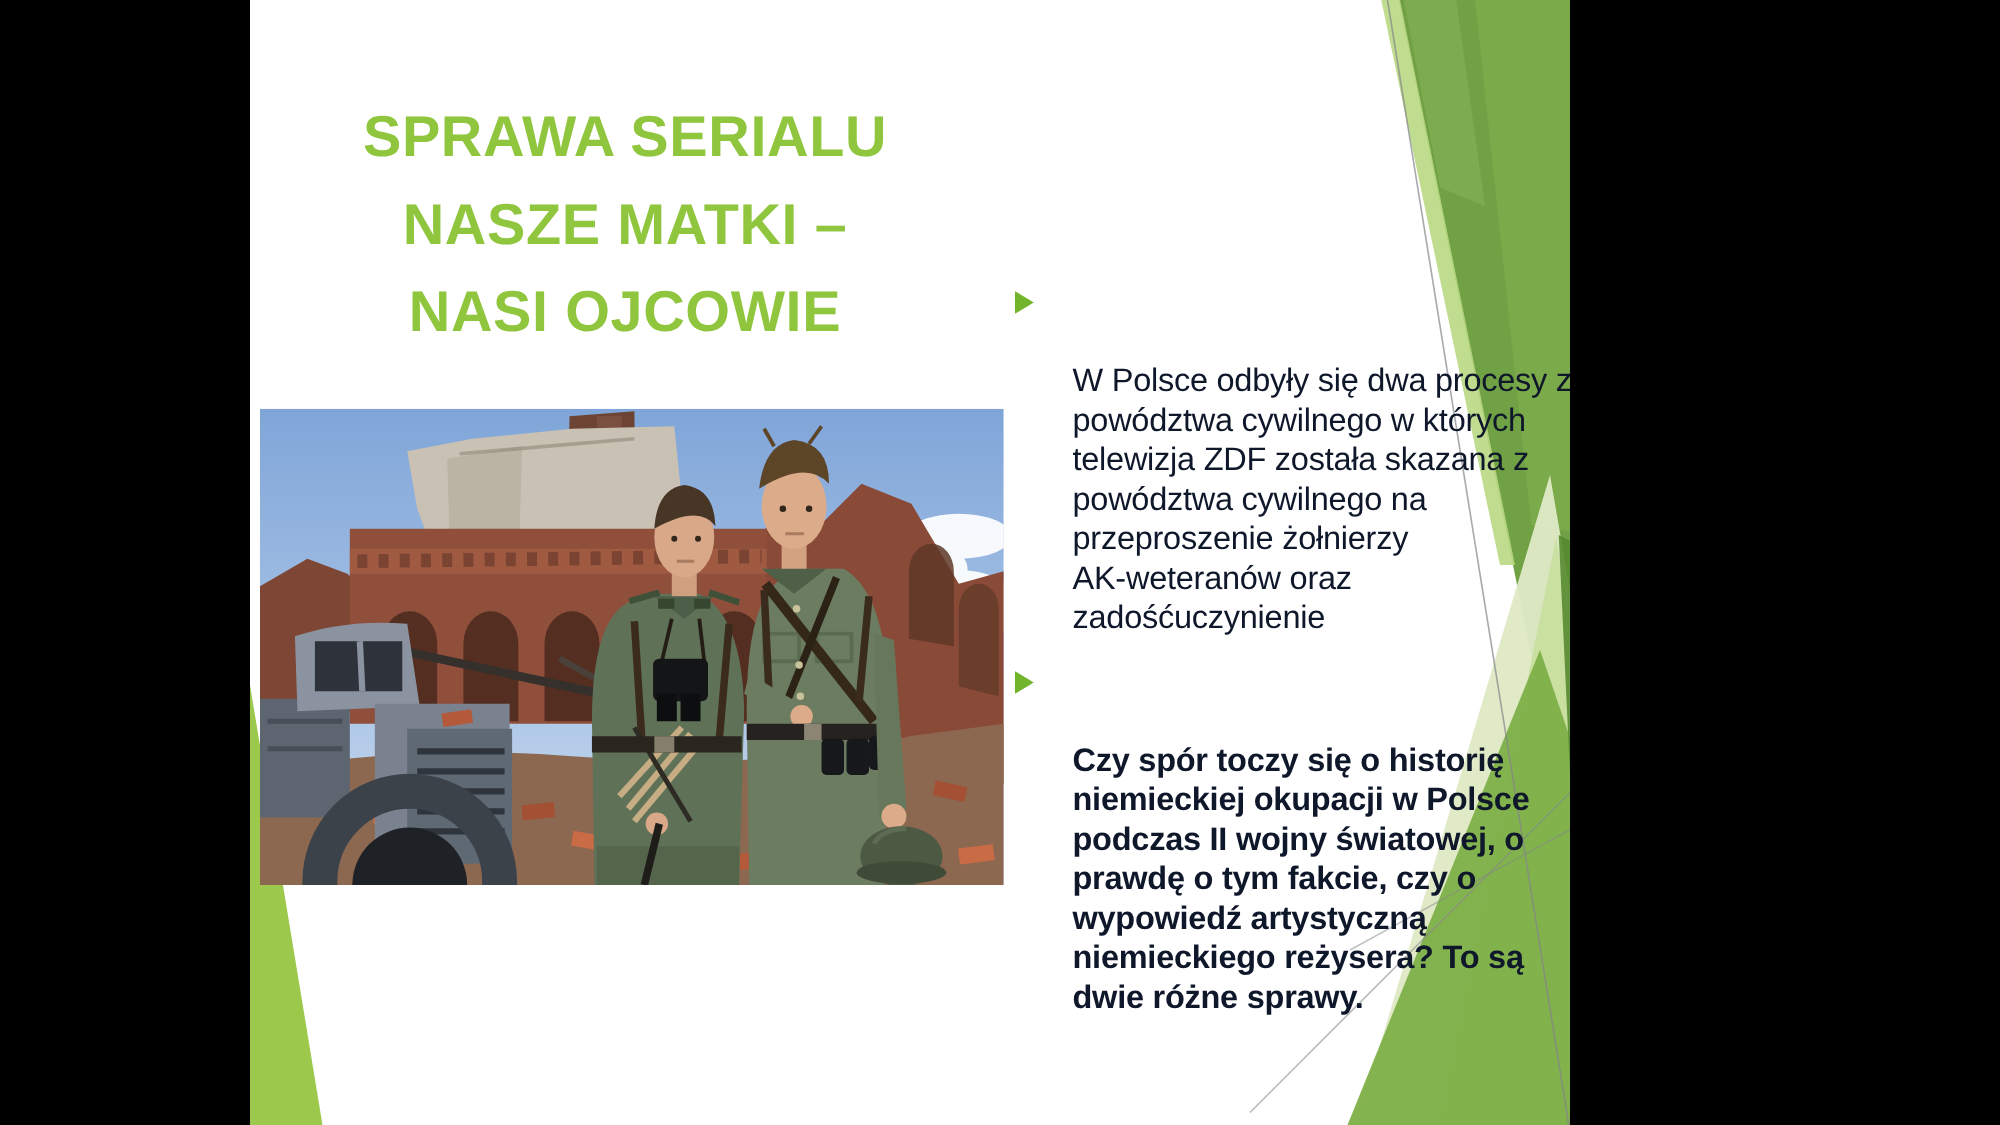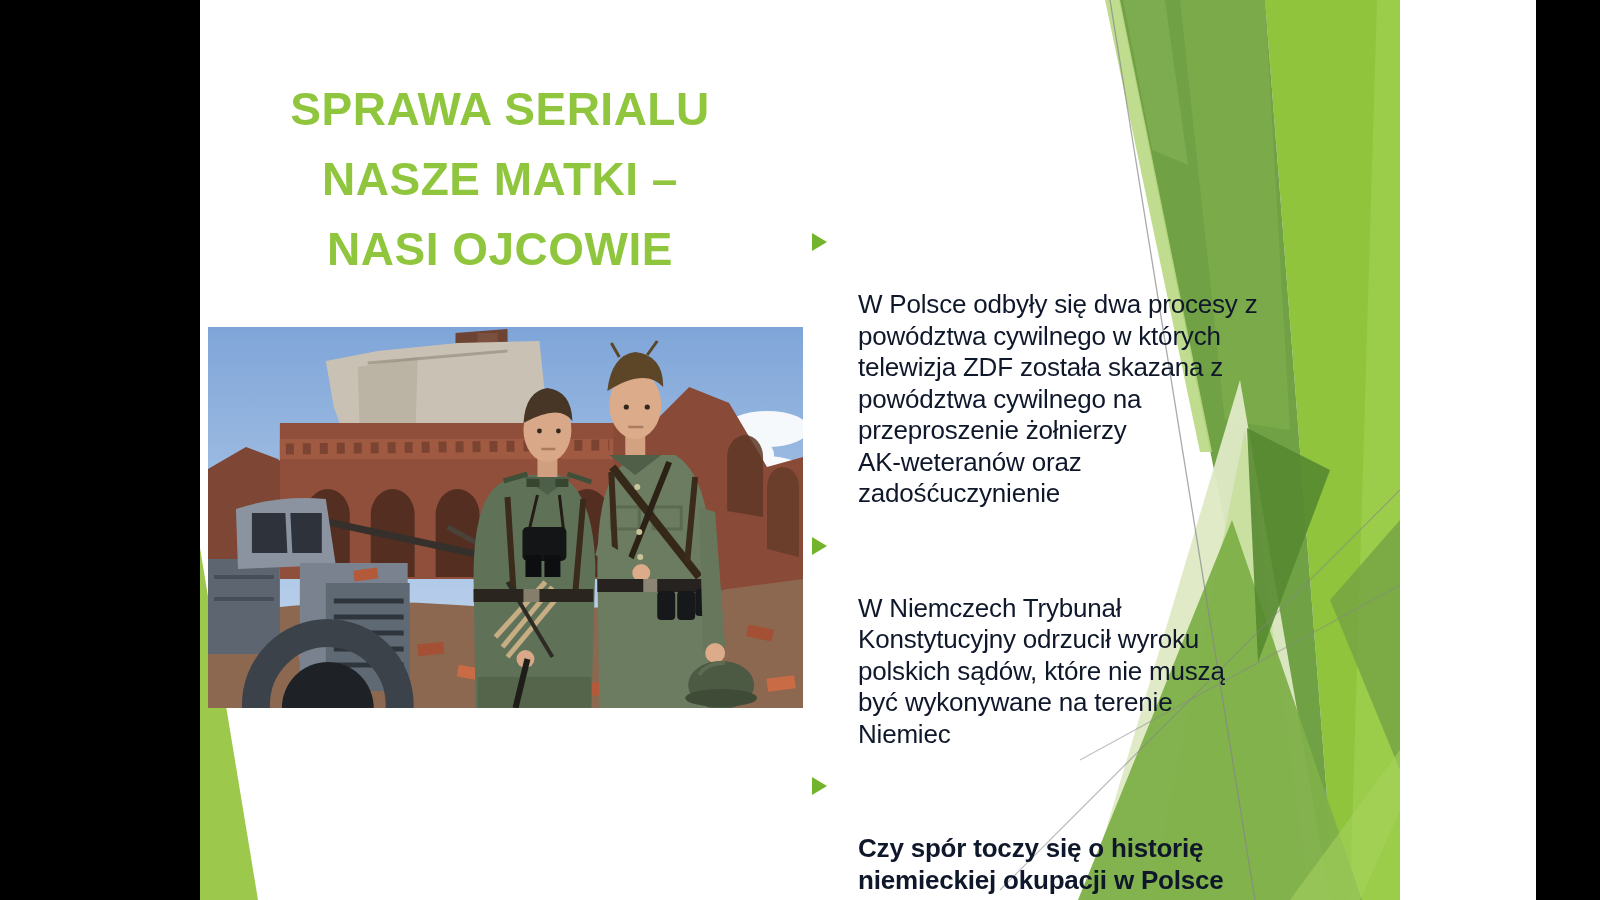--- a/index.html
+++ b/index.html
@@ -1,21 +1,21 @@
 <!DOCTYPE html>
 <html><head>
 <meta charset="utf-8">
 <style>
   html,body{margin:0;padding:0;}
   body{
     width:1600px;height:900px;background:#000;position:relative;overflow:hidden;
     font-family:"Liberation Sans","DejaVu Sans",sans-serif;
   }
   .slide{
-    position:absolute;left:200px;top:0;width:1336px;height:900px;
+    position:absolute;left:200px;top:0;width:1056px;height:900px;
     background:#ffffff;overflow:hidden;
   }
   
   .deco-right{position:absolute;left:760px;top:0;width:440px;height:900px;}
   .deco-left{position:absolute;left:0;top:545px;width:62px;height:355px;}
   .title{
     position:absolute;left:60px;top:74px;width:480px;
     color:#8fc63e;font-size:46px;line-height:70px;font-weight:700;
     text-align:center;white-space:pre-line;letter-spacing:0.5px;
   }
@@ -238,28 +238,20 @@
     <li>
       <span class="bullet-marker"></span>
       <span>W Polsce odbyły się dwa procesy z
 powództwa cywilnego w których
 telewizja ZDF została skazana z
 powództwa cywilnego na
 przeproszenie żołnierzy
 AK-weteranów oraz
 zadośćuczynienie</span>
     </li>
-    <li>
-      <span class="bullet-marker"></span>
-      <span>W Niemczech Trybunał
-Konstytucyjny odrzucił wyroku
-polskich sądów, które nie muszą
-być wykonywane na terenie
-Niemiec</span>
-    </li>
     <li class="bold">
       <span class="bullet-marker"></span>
       <span>Czy spór toczy się o historię
 niemieckiej okupacji w Polsce
 podczas II wojny światowej, o
 prawdę o tym fakcie, czy o
 wypowiedź artystyczną
 niemieckiego reżysera? To są
 dwie różne sprawy.</span>
     </li>

